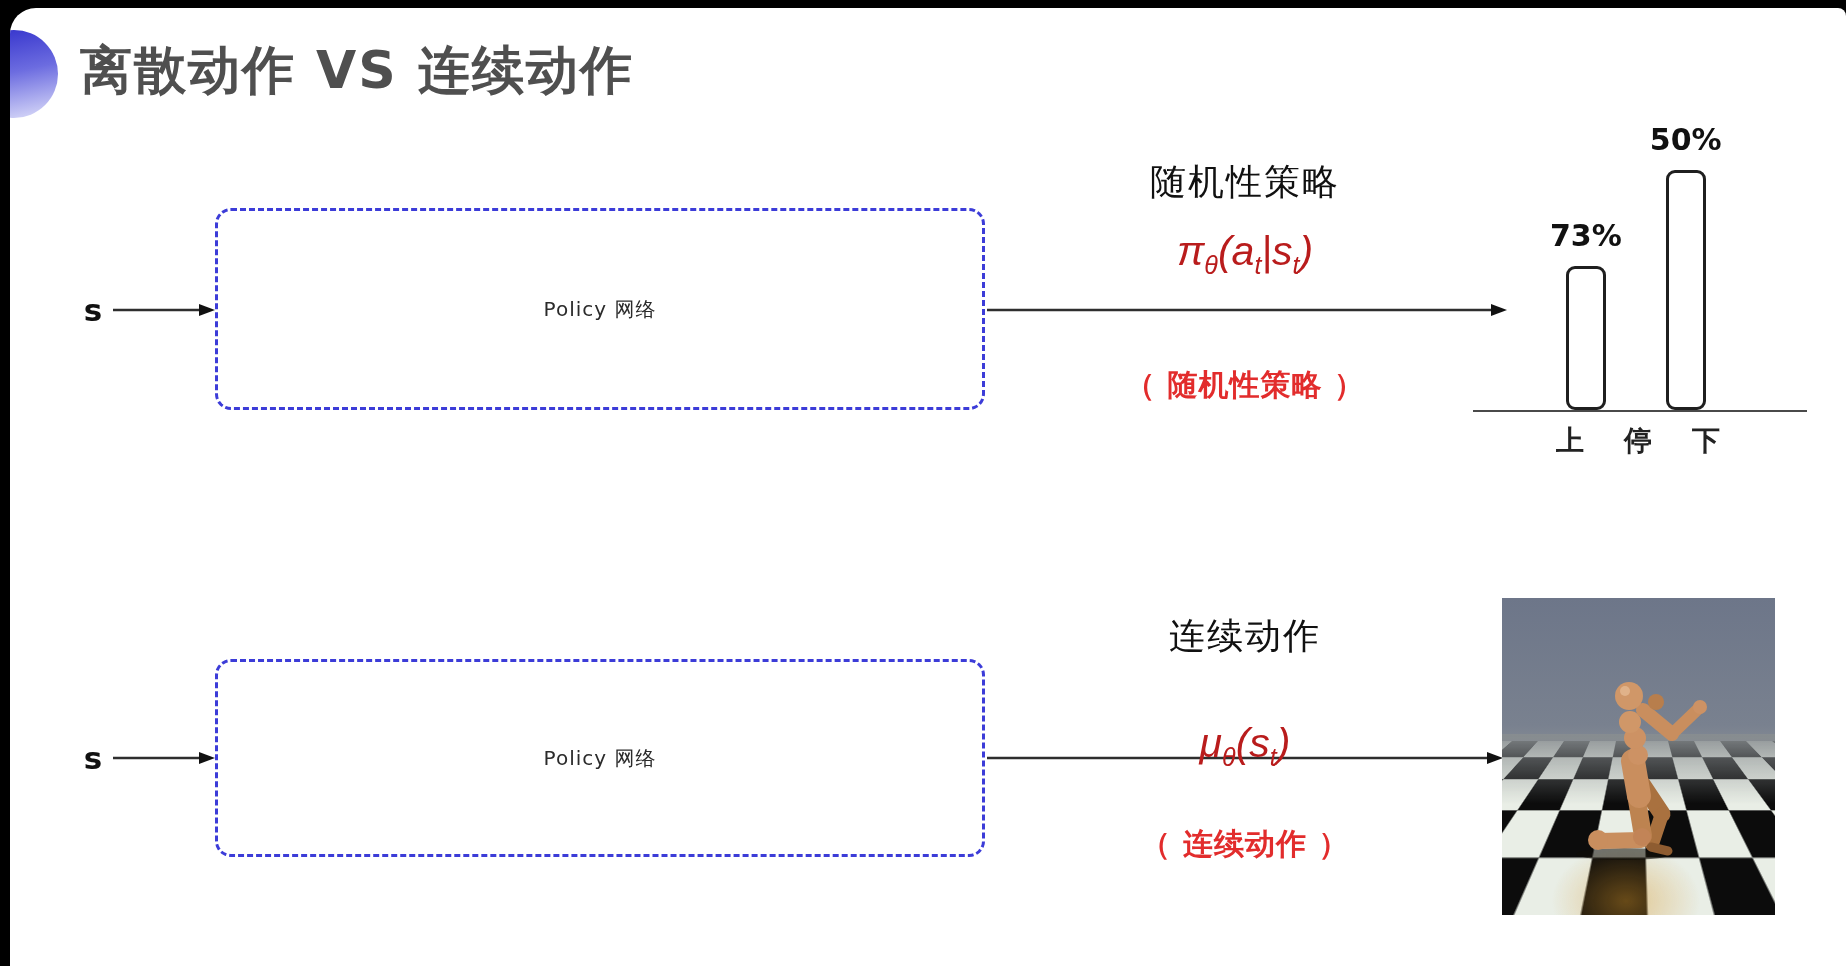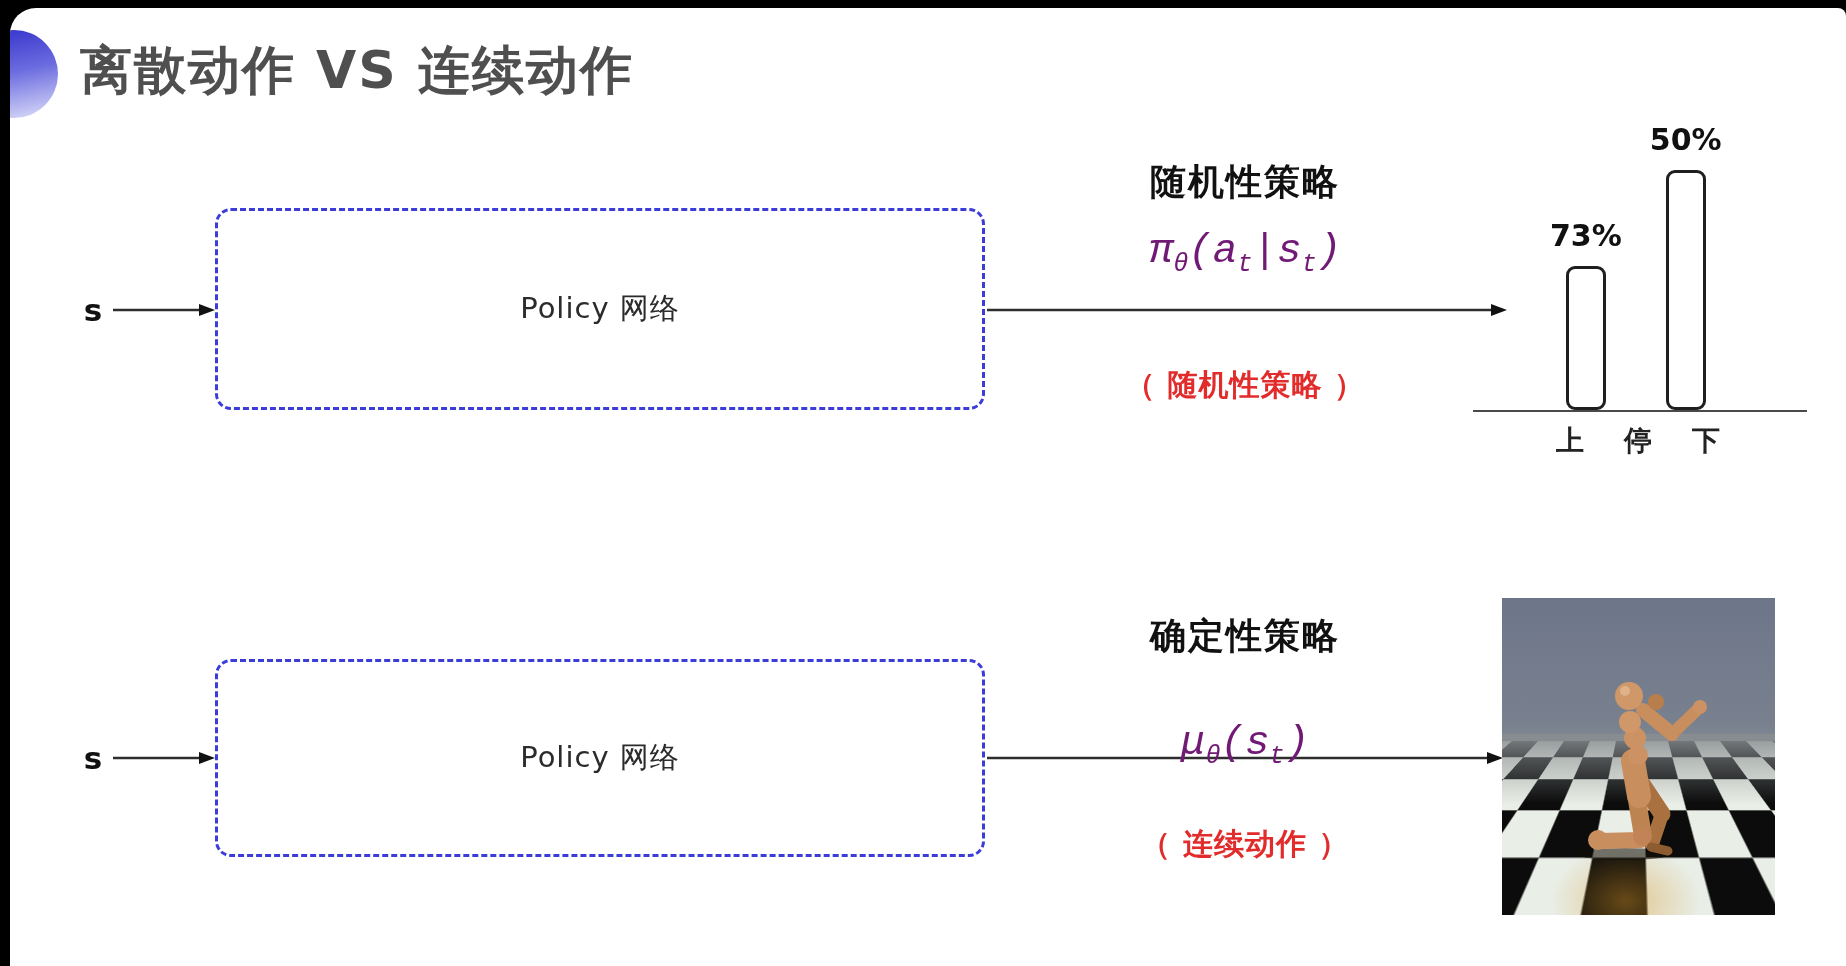--- a/index.html
+++ b/index.html
@@ -27,30 +27,30 @@
   .arrow line { stroke:#2e2e2e; stroke-width:2.4; }
   .arrow polygon { fill:#111; }
 
   
   .policy-box { position:absolute; left:205px; width:770px;
                 border:3px dashed #3c3cd8; border-radius:16px;
                 display:flex; align-items:center; justify-content:center;
                 background:#fff; }
   .box1 { top:200px; height:202px; }
   .box2 { top:651px; height:198px; }
-  .policy-box .box-label { font-size:29px; color:#2b2b2b; letter-spacing:1px; }
+  .policy-box .box-label { font-size:20px; color:#2b2b2b; letter-spacing:1px; }
 
   
   .policy-block { position:absolute; left:990px; width:490px; text-align:center; }
   .pb1 { top:150px; height:250px; }
   .pb2 { top:604px; height:250px; }
   .policy-type { position:absolute; left:0; right:0; top:0; font-size:36px;
-                 font-weight:700; color:#111; letter-spacing:2px; }
-  .formula { position:absolute; left:0; right:0; font-size:41px; color:#701a75;
-             font-family:Liberation Mono, monospace; font-style:italic; }
+                 font-weight:400; color:#111; letter-spacing:2px; }
+  .formula { position:absolute; left:0; right:0; font-size:41px; color:#b91c1c;
+             font-family:Liberation Sans, sans-serif; font-style:italic; }
   .pb1 .formula { top:70px; }
   .pb2 .formula { top:74px;margin-top:34px; }
   .formula sub { font-size:25px; font-style:italic; }
   .action-note { position:absolute; left:0; right:0; font-size:30px; font-weight:700;
                  color:#e22c2c; letter-spacing:1px; }
   .pb1 .action-note { top:207px; }
   .pb2 .action-note { top:212px; }
 
   
   .chart { position:absolute; left:1463px; top:88px; width:340px; height:370px; }
@@ -138,21 +138,21 @@
     <div class="policy-box box2">
       <span class="box-label">Policy 网络</span>
     </div>
 
     <svg class="arrow" style="left:977px;top:742px" width="518" height="16">
       <line x1="0" y1="8" x2="502" y2="8"></line>
       <polygon points="500,2 516,8 500,14"></polygon>
     </svg>
 
     <div class="policy-block pb2">
-      <div class="policy-type">确定性策略</div>
+      <div class="policy-type">连续动作</div>
       <div class="formula"><span>μ</span><sub>θ</sub><span>(s</span><sub>t</sub><span>)</span></div>
       <div class="action-note">（ 连续动作 ）</div>
     </div>
 
     <div class="scene">
       <div class="floor-wrap">
         <div class="floor"></div>
       </div>
       <div class="horizon-haze"></div>
       <div class="floor-glow"></div>

